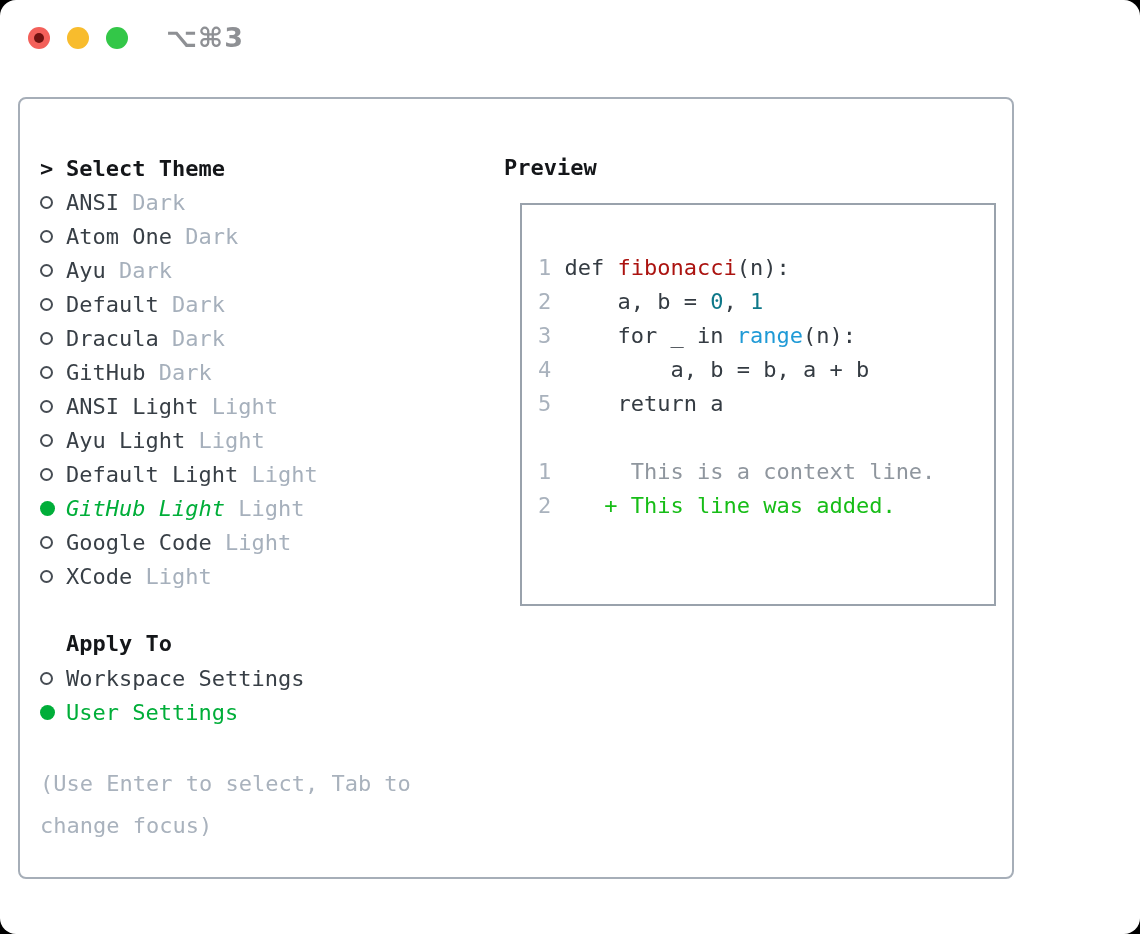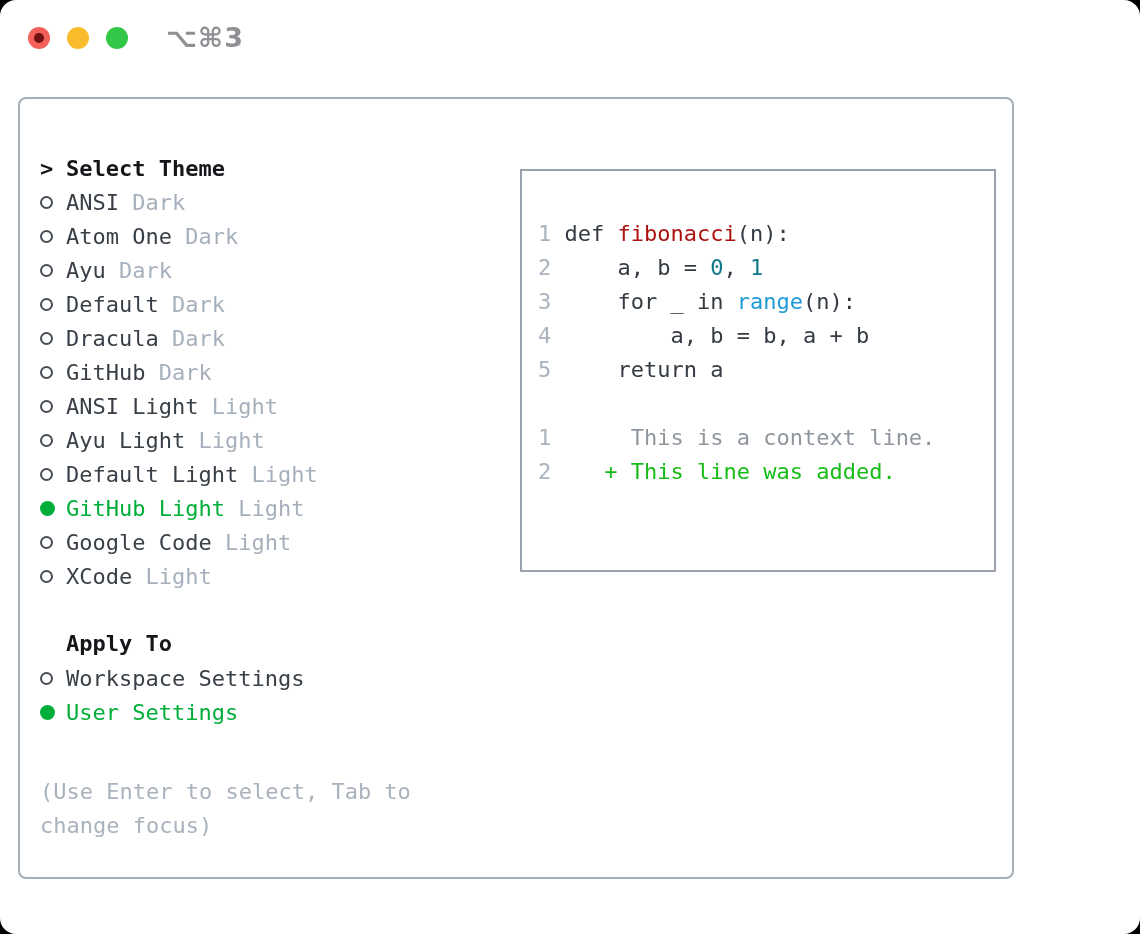--- a/index.html
+++ b/index.html
@@ -27,27 +27,27 @@
   }
   
   .select-col{position:absolute;left:20px;top:52px;font-size:22px;color:var(--text-dark);}
   .row{display:flex;align-items:center;height:34px;white-space:pre;}
   .marker-cell{width:26px;display:flex;align-items:center;}
   .chevron{font-weight:bold;color:var(--heading-black);}
   .ring{width:13px;height:13px;border:2px solid #474d54;border-radius:50%;}
   .dot-sel{width:15px;height:15px;border-radius:50%;background:var(--accent-green);}
   .hdr{font-weight:bold;color:var(--heading-black);}
   .theme-name{color:var(--text-dark);text-align:right;}
-  .theme-name.selected{color:var(--accent-green);}
+  .theme-name.selected{color:var(--accent-green);font-style:italic;}
   .variant{color:var(--muted-gray);}
   .spacer{height:34px;}
   .apply-hdr{font-weight:bold;color:var(--heading-black);padding-left:26px;height:34px;line-height:34px;}
   .opt-name{color:var(--text-dark);}
   .opt-name.selected{color:var(--accent-green);}
-  .hint{margin-top:46px;width:432px;color:var(--hint-gray);line-height:34px;}
+  .hint{margin-top:34px;width:432px;color:var(--hint-gray);line-height:42px;}
   
   .preview-col{position:absolute;left:484px;top:52px;}
   .preview-title{font-size:22px;font-weight:bold;color:var(--heading-black);height:34px;line-height:34px;}
   .preview-box{
     margin-top:18px;width:476px;height:403px;border:2px solid var(--preview-border);
     background:#fff;padding:46px 0 0 16px;overflow:hidden;margin-left:16px;
   }
   .code-line{height:34px;line-height:34px;font-size:22px;white-space:pre;}
   .ln{color:var(--line-number-gray);}
   .tok-plain{color:var(--code-text);}
@@ -102,20 +102,21 @@
       <div class="apply-hdr">Apply To</div>
       <div id="apply-list">
           <div class="row"><span class="marker-cell"><span class="ring"></span></span><span class="opt-name">Workspace Settings</span></div>
           <div class="row"><span class="marker-cell"><span class="dot-sel"></span></span><span class="opt-name selected">User Settings</span></div>
         </div>
 
       <div class="hint">(Use Enter to select, Tab to change focus)</div>
     </div>
 
     <div class="preview-col">
+      <div class="preview-title">Preview</div>
       <div class="preview-box" id="preview-box">
           <div class="code-line"><span class="ln">1 </span><span class="tok-plain">def </span><span class="tok-func">fibonacci</span><span class="tok-plain">(n):</span></div>
           <div class="code-line"><span class="ln">2 </span><span class="tok-plain">    a, b = </span><span class="tok-number">0</span><span class="tok-plain">, </span><span class="tok-number">1</span></div>
           <div class="code-line"><span class="ln">3 </span><span class="tok-plain">    for _ in </span><span class="tok-builtin">range</span><span class="tok-plain">(n):</span></div>
           <div class="code-line"><span class="ln">4 </span><span class="tok-plain">        a, b = b, a + b</span></div>
           <div class="code-line"><span class="ln">5 </span><span class="tok-plain">    return a</span></div>
           <div class="code-line"><span class="ln"> </span></div>
           <div class="code-line"><span class="ln">1 </span><span class="tok-context">     This is a context line.</span></div>
           <div class="code-line"><span class="ln">2 </span><span class="tok-plain">   </span><span class="tok-added">+ This line was added.</span></div>
         </div>

